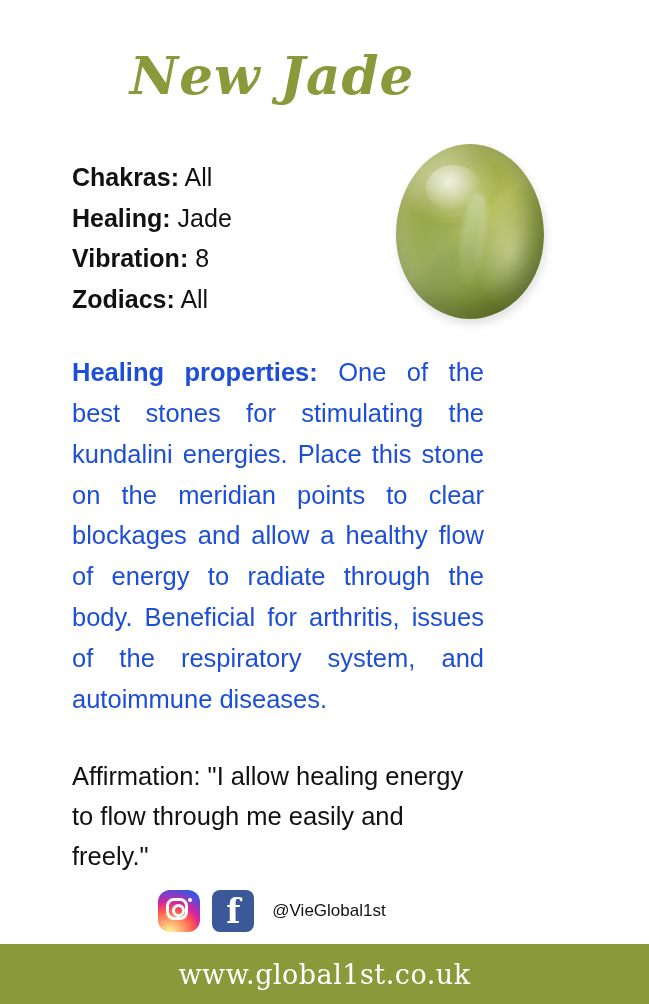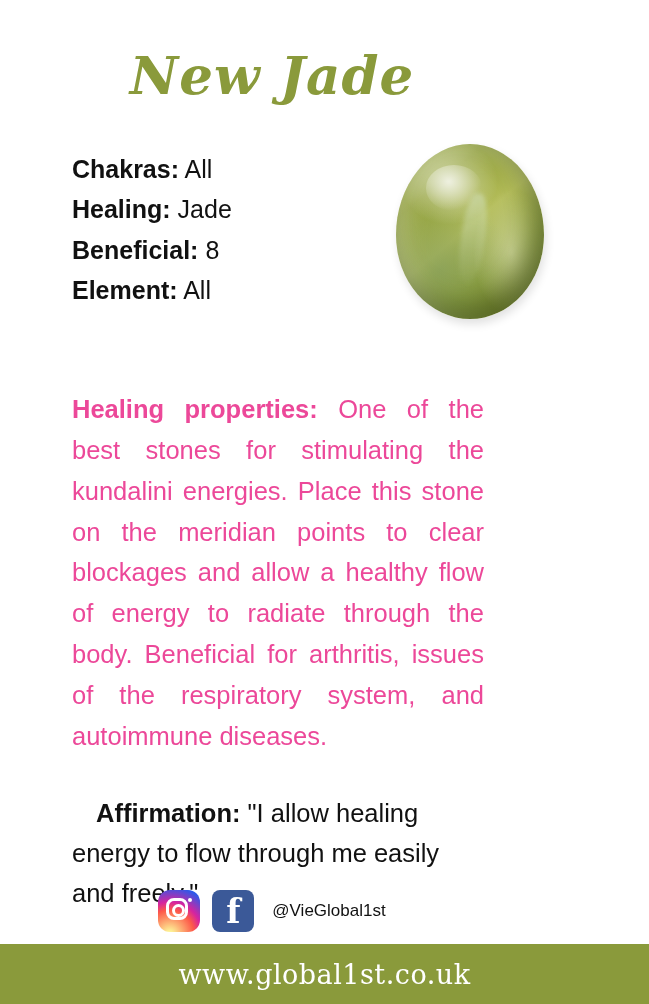--- a/index.html
+++ b/index.html
@@ -30,21 +30,21 @@
     font-weight: 700;
     font-size: 53px;
     color: #8a9a3b;
     letter-spacing: 1px;
     padding-top: 46px;
     line-height: 1.1;
   }
 
   .info-row {
     display: flex;
-    align-items: center;
+    align-items: flex-end;
     padding: 0 0 0 72px;
     margin-top: 36px;
   }
   .attrs {
     width: 320px;
     font-size: 25px;
     line-height: 1.62;
     color: #111111;
   }
   .attr-line {
@@ -92,39 +92,38 @@
     left: 44%; top: 28%;
     width: 16%; height: 52%;
     border-radius: 45%;
     background: linear-gradient(180deg, rgba(210,225,190,0.55), rgba(190,205,160,0.05));
     transform: rotate(8deg);
     filter: blur(2px);
   }
 
   .body-text {
     padding: 0 60px 0 72px;
-    margin-top: 70px;
+    margin-top: 33px;
     font-size: 25.5px;
     line-height: 1.6;
     text-align: justify;
-    color: #ec4899;
+    color: #1d4ed8;
   }
   .body-text .lead {
     font-weight: 700;
   }
   .affirmation {
     padding: 0 80px 0 72px;
     margin-top: 38px;
     font-size: 25.5px;
     line-height: 1.55;
     color: #111111;
   }
   .affirmation .lead {
-    font-weight: 700;
-    margin-left: 24px;
+    font-weight: 400;
   }
 
   .social {
     position: absolute;
     left: 0;
     right: 0;
     bottom: 72px;
     display: flex;
     align-items: center;
     justify-content: center;
@@ -212,25 +211,25 @@
     <div class="attrs">
       <div class="attr-line">
         <span class="attr-label">Chakras:</span>
         <span class="attr-value">All</span>
       </div>
       <div class="attr-line">
         <span class="attr-label">Healing:</span>
         <span class="attr-value">Jade</span>
       </div>
       <div class="attr-line">
-        <span class="attr-label">Beneficial:</span>
+        <span class="attr-label">Vibration:</span>
         <span class="attr-value">8</span>
       </div>
       <div class="attr-line">
-        <span class="attr-label">Element:</span>
+        <span class="attr-label">Zodiacs:</span>
         <span class="attr-value">All</span>
       </div>
     </div>
     <div class="stone-wrap">
       <div class="stone"></div>
     </div>
   </div>
 
   <div class="body-text">
     <span class="lead">Healing properties:</span><span> One of the best stones for stimulating the kundalini energies. Place this stone on the meridian points to clear blockages and allow a healthy flow of energy to radiate through the body. Beneficial for arthritis, issues of the respiratory system, and autoimmune diseases.</span>

